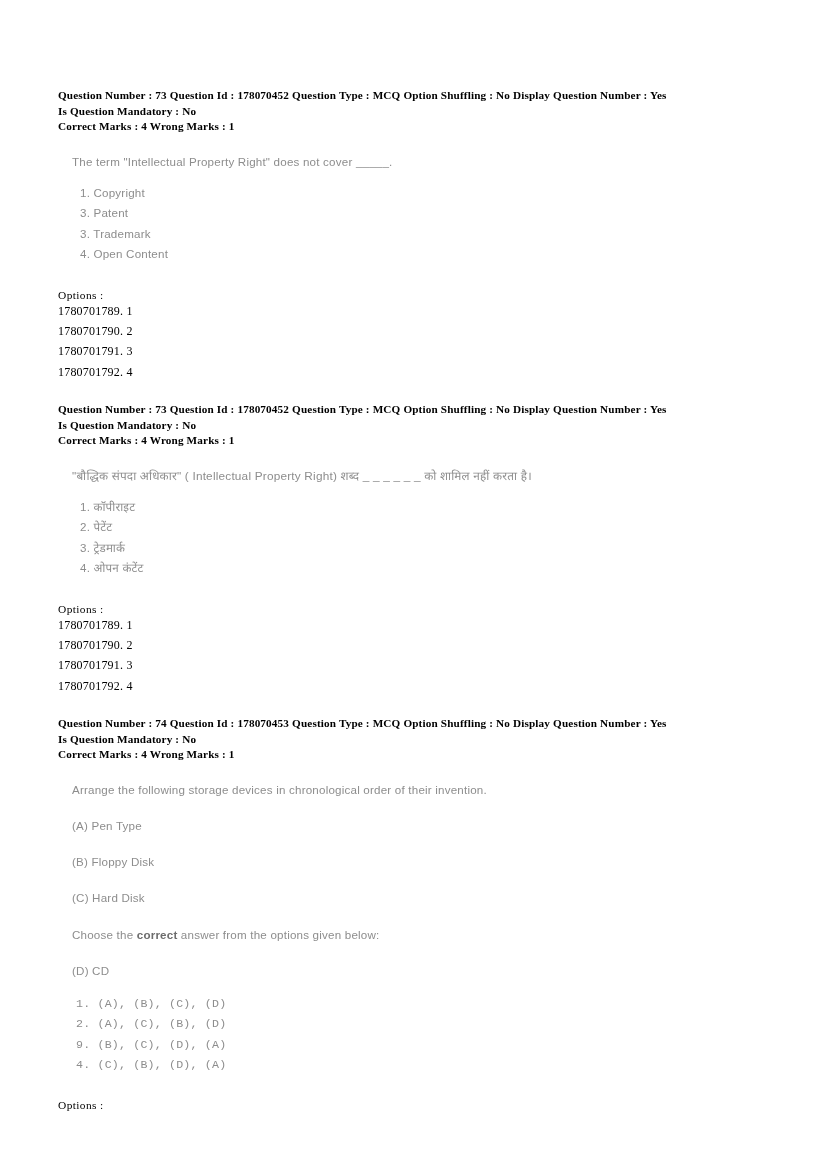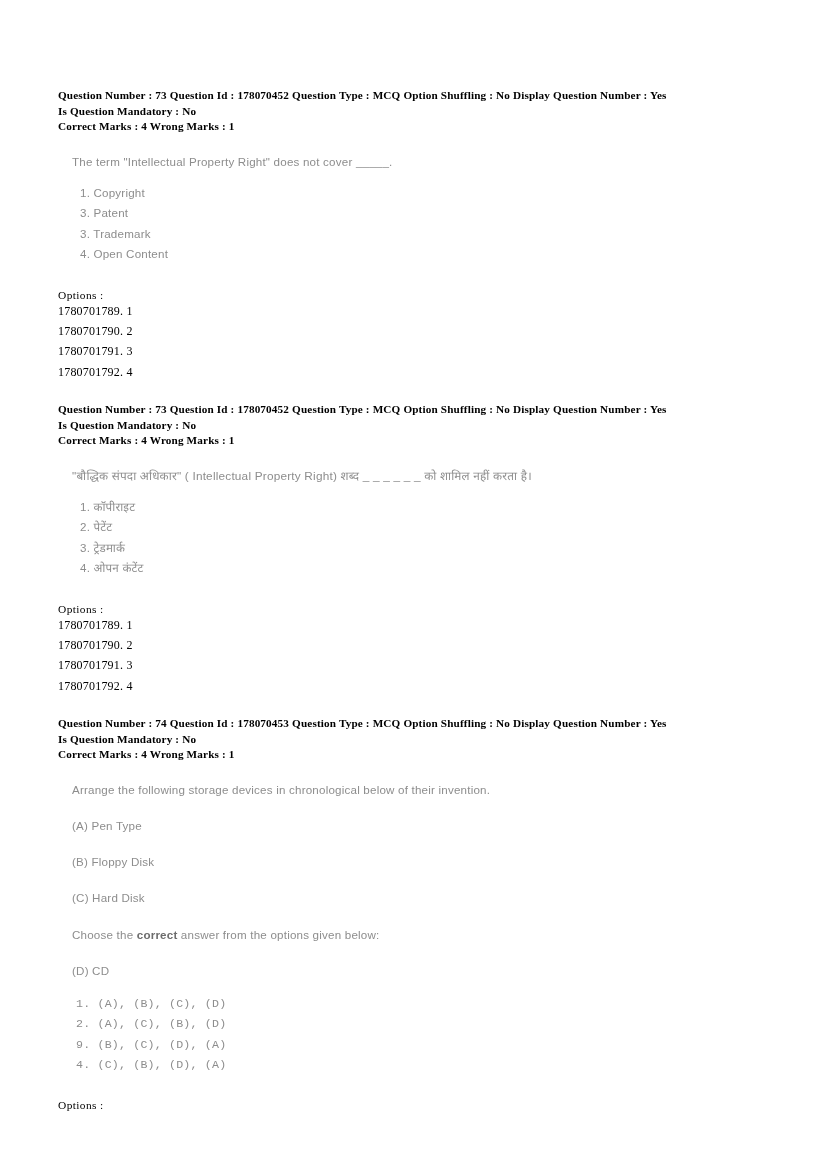--- a/index.html
+++ b/index.html
@@ -158,21 +158,21 @@
       <div class="optline">1780701792. 4</div>
     </div>
 
     <div class="sep"></div>
 
     <div class="qblock">
       <div class="meta">Question Number : 74 Question Id : 178070453 Question Type : MCQ Option Shuffling : No Display Question Number : Yes</div>
       <div class="meta-line2">Is Question Mandatory : No</div>
       <div class="meta-line2">Correct Marks : 4 Wrong Marks : 1</div>
 
-      <div class="para first">Arrange the following storage devices in chronological below of their invention.</div>
+      <div class="para first">Arrange the following storage devices in chronological order of their invention.</div>
       <div class="para">(A) Pen Type</div>
       <div class="para">(B) Floppy Disk</div>
       <div class="para">(C) Hard Disk</div>
       <div class="para tight"><span>Choose the </span><span class="bold-inline">correct</span><span> answer from the options given below:</span></div>
 
       <div class="para">(D) CD</div>
 
       <div class="q3-choices">
         <div class="choice">1. (A), (B), (C), (D)</div>
         <div class="choice">2. (A), (C), (B), (D)</div>

